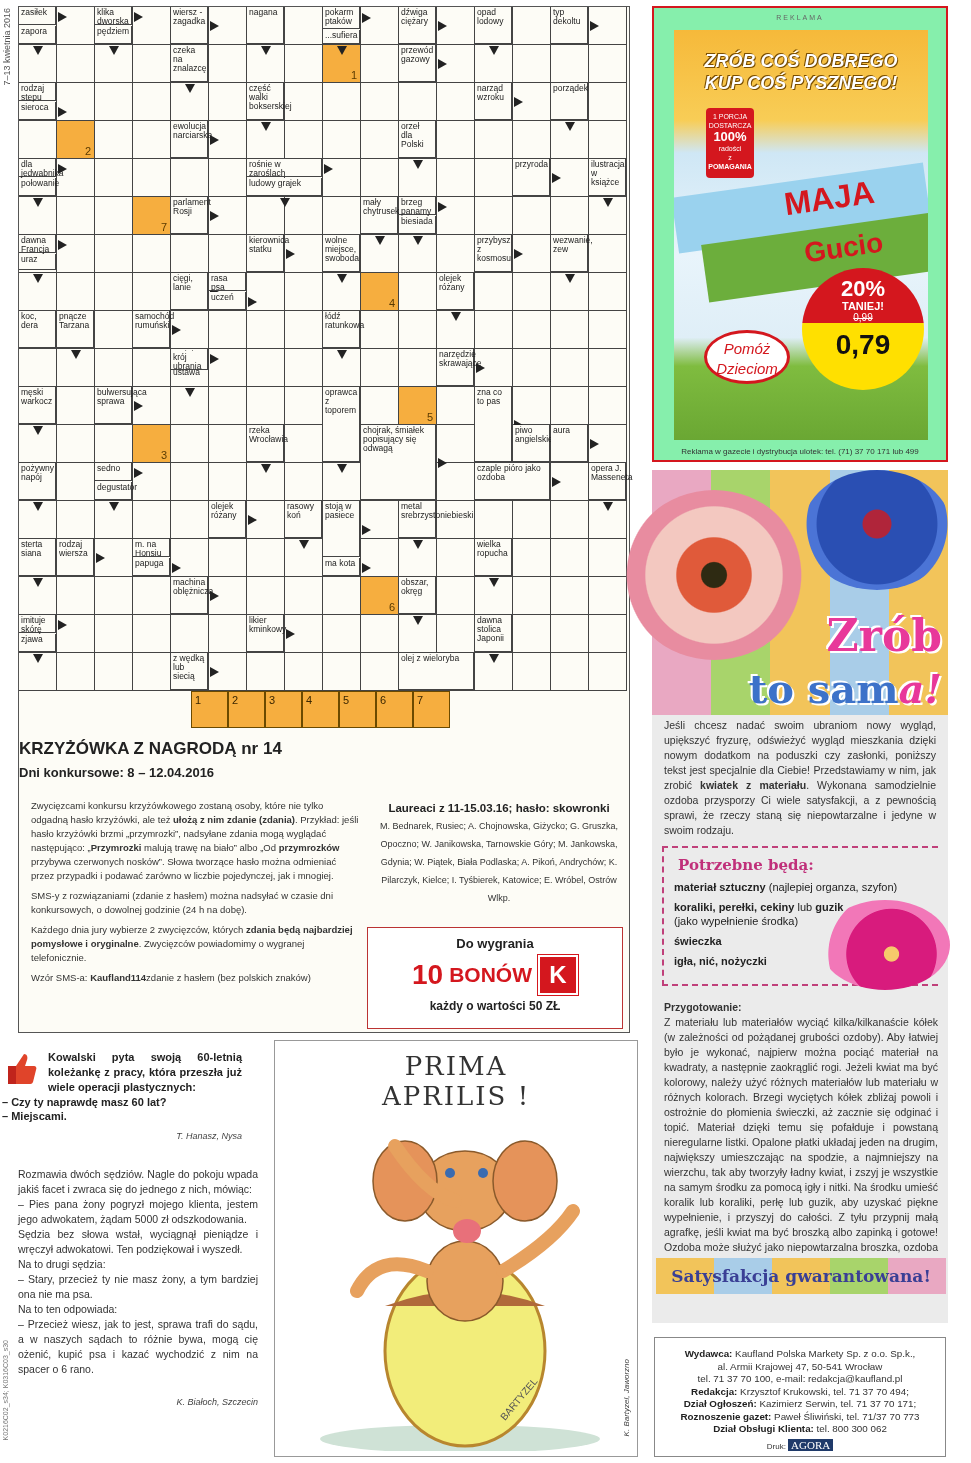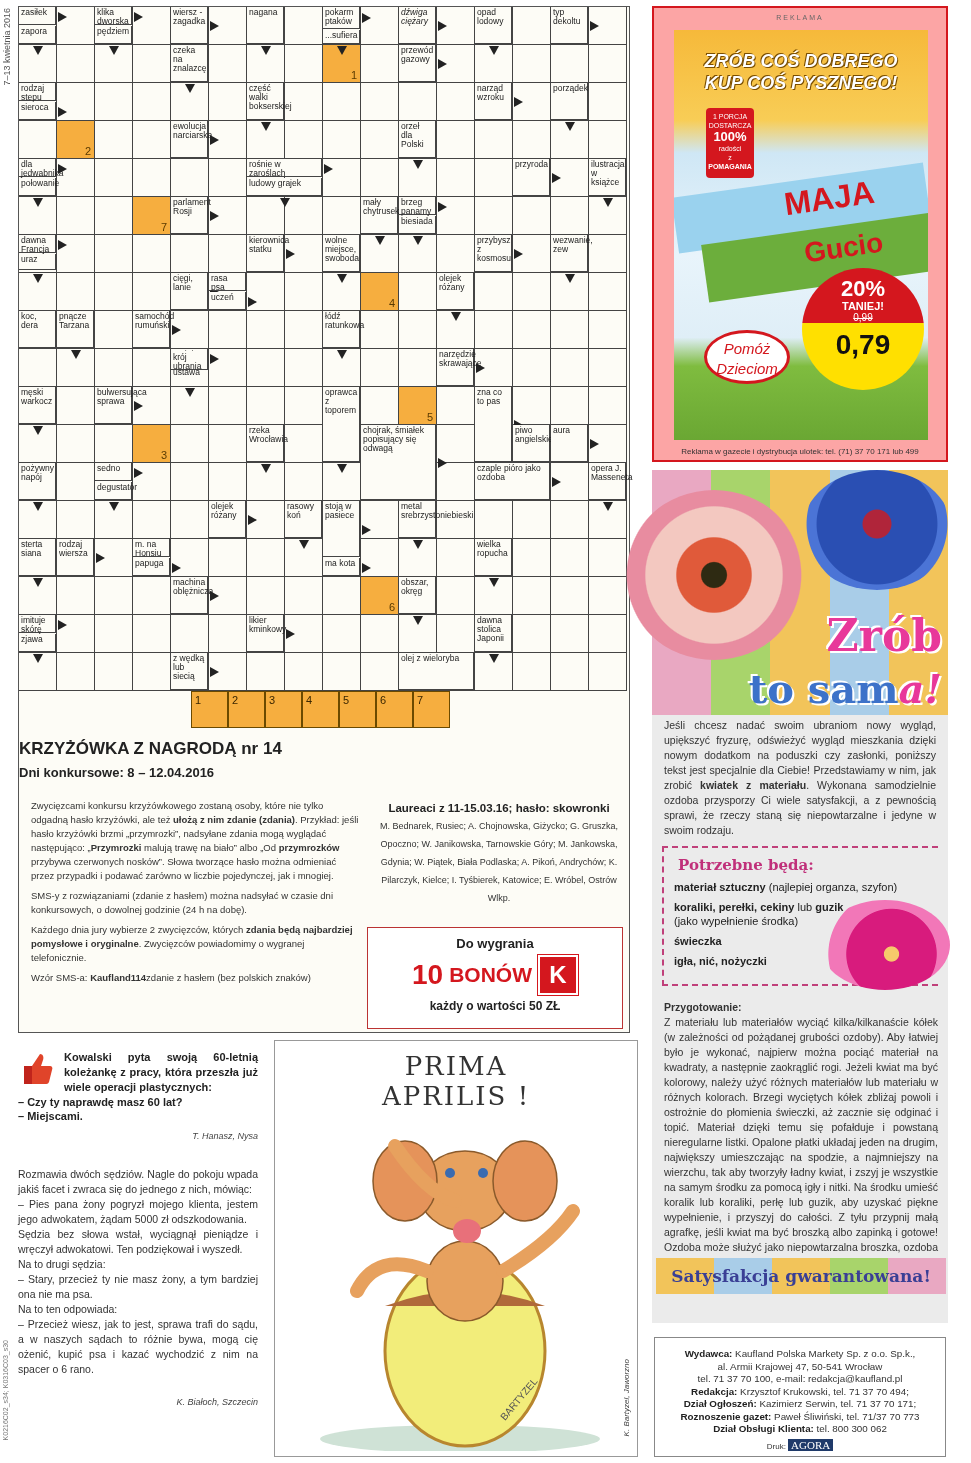--- a/index.html
+++ b/index.html
@@ -22,33 +22,33 @@
   .rules p{margin:0 0 6px 0;}
   .winners{position:absolute;left:360px;top:792px;width:240px;text-align:center;font-size:9px;line-height:18px;color:#333;}
   .winners .h{font-weight:bold;font-size:11.5px;color:#222;}
   .prize{position:absolute;left:348px;top:920px;width:254px;height:100px;border:1px solid #b33;text-align:center;background:#fff;}
   .prize .a{font-weight:bold;font-size:13px;margin-top:8px;}
   .prize .b{color:#d4171e;font-weight:bold;font-size:28px;margin-top:4px;display:flex;justify-content:center;align-items:center;gap:6px;}
   .prize .b .small{font-size:21px;}
   .klogo{width:36px;height:36px;background:#d4171e;color:#fff;font-size:24px;line-height:36px;font-weight:bold;border:2px solid #fff;outline:1px solid #d4171e;}
   .prize .c{font-weight:bold;font-size:12px;margin-top:4px;}
   
-  .joke1{position:absolute;left:18px;top:1050px;width:240px;}
+  .joke1{position:absolute;left:2px;top:1050px;width:240px;}
   .thumb{position:absolute;left:0;top:2px;width:36px;height:34px;}
   .joke1 .intro{margin-left:46px;font-weight:bold;font-size:11px;line-height:15px;text-align:justify;}
   .joke1 .line{font-weight:bold;font-size:11px;line-height:14px;}
   .sig{text-align:right;font-style:italic;font-size:9px;color:#444;margin-top:8px;}
   .joke2{position:absolute;left:18px;top:1167px;width:240px;font-size:10.5px;line-height:15px;color:#333;text-align:justify;}
   .joke2 p{margin:0;}
   
   .cartoon{position:absolute;left:274px;top:1040px;width:362px;height:415px;border:1px solid #999;background:#fff;overflow:hidden;}
   .cartoon .title{position:absolute;top:10px;width:100%;text-align:center;font-family:"DejaVu Serif",serif;font-size:26px;line-height:30px;letter-spacing:2px;color:#333;}
   .credit{position:absolute;right:6px;bottom:20px;writing-mode:vertical-rl;transform:rotate(180deg);font-size:8px;font-style:italic;color:#444;}
   
-  .ad{position:absolute;left:652px;top:6px;width:296px;height:456px;border:2px solid #d4171e;background:#fca5a5;box-sizing:border-box;}
+  .ad{position:absolute;left:652px;top:6px;width:296px;height:456px;border:2px solid #d4171e;background:#86efac;box-sizing:border-box;}
   .ad .lbl{text-align:center;font-size:7px;letter-spacing:2px;color:#666;margin-top:6px;}
   .ad .img{position:absolute;left:20px;top:22px;width:254px;height:410px;background:linear-gradient(#f6b93a 0%,#f8cd56 22%,#cfe7f5 30%,#e8f4fb 55%,#dfeef7 75%,#7fbc3f 82%,#6aa733 100%);overflow:hidden;}
   .ad .head{position:absolute;top:20px;width:100%;text-align:center;font-weight:bold;font-style:italic;font-size:18px;line-height:22px;color:#fff;text-shadow:1px 1px 0 #7a4e00,-1px -1px 0 #7a4e00;}
   .ad .porcja{position:absolute;left:32px;top:78px;width:48px;height:70px;background:#d4171e;color:#fff;font-size:7px;text-align:center;border-radius:4px;padding-top:4px;box-sizing:border-box;line-height:9px;}
   .ad .bar1{position:absolute;left:0;top:150px;width:254px;height:56px;background:#9ad2ee;transform:rotate(-8deg);}
   .ad .bar2{position:absolute;left:30px;top:198px;width:240px;height:58px;background:#6cae3c;transform:rotate(-8deg);}
   .ad .maja{position:absolute;left:110px;top:150px;font-size:32px;font-weight:bold;color:#d4171e;transform:rotate(-8deg);}
   .ad .gucio{position:absolute;left:130px;top:202px;font-size:28px;font-weight:bold;color:#d4171e;transform:rotate(-8deg);}
   .ad .badge{position:absolute;left:128px;top:238px;width:122px;height:122px;border-radius:50%;background:linear-gradient(#d4171e 0 45%,#ffe000 45% 100%);text-align:center;}
   .ad .badge .p{color:#fff;font-weight:bold;font-size:22px;margin-top:10px;line-height:22px;}
@@ -401,21 +401,21 @@
       <div class="clue" style="left: 76px; top: 19px; width: 37px; height: 18px; border-bottom: 1px solid rgb(68, 68, 68); border-right: 1px solid rgb(68, 68, 68);">pędziem</div>
       <div class="arr-d" style="left: 90px; top: 39px;"></div>
       <div class="clue" style="left: 152px; top: 0px; width: 37px; height: 37px; border-bottom: 1px solid rgb(68, 68, 68); border-right: 1px solid rgb(68, 68, 68);">wiersz - zagadka</div>
       <div class="arr-r" style="left: 191px; top: 14px;"></div>
       <div class="clue" style="left: 228px; top: 0px; width: 37px; height: 37px; border-bottom: 1px solid rgb(68, 68, 68); border-right: 1px solid rgb(68, 68, 68);">nagana</div>
       <div class="arr-d" style="left: 242px; top: 39px;"></div>
       <div class="clue" style="left: 304px; top: 0px; width: 37px; height: 21.8px; border-bottom: 1px solid rgb(68, 68, 68); border-right: 1px solid rgb(68, 68, 68);">pokarm ptaków</div>
       <div class="arr-r" style="left: 343px; top: 6.4px;"></div>
       <div class="clue" style="left: 304px; top: 22.8px; width: 37px; height: 14.2px; border-bottom: 1px solid rgb(68, 68, 68); border-right: 1px solid rgb(68, 68, 68);">...sufiera</div>
       <div class="arr-d" style="left: 318px; top: 39px;"></div>
-      <div class="clue" style="left: 380px; top: 0px; width: 37px; height: 37px; border-bottom: 1px solid rgb(68, 68, 68); border-right: 1px solid rgb(68, 68, 68); font-style: italic;">dźwiga ciężary</div>
+      <div class="clue" style="left: 380px; top: 0px; width: 37px; height: 37px; border-bottom: 1px solid rgb(68, 68, 68); border-right: 1px solid rgb(68, 68, 68);">dźwiga ciężary</div>
       <div class="arr-r" style="left: 419px; top: 14px;"></div>
       <div class="clue" style="left: 456px; top: 0px; width: 37px; height: 37px; border-bottom: 1px solid rgb(68, 68, 68); border-right: 1px solid rgb(68, 68, 68);">opad lodowy</div>
       <div class="arr-d" style="left: 470px; top: 39px;"></div>
       <div class="clue" style="left: 532px; top: 0px; width: 37px; height: 37px; border-bottom: 1px solid rgb(68, 68, 68); border-right: 1px solid rgb(68, 68, 68);">typ dekoltu</div>
       <div class="arr-r" style="left: 571px; top: 14px;"></div>
       <div class="clue" style="left: 152px; top: 38px; width: 37px; height: 37px; border-bottom: 1px solid rgb(68, 68, 68); border-right: 1px solid rgb(68, 68, 68);">czeka na znalazcę</div>
       <div class="arr-d" style="left: 166px; top: 77px;"></div>
       <div class="clue" style="left: 380px; top: 38px; width: 37px; height: 37px; border-bottom: 1px solid rgb(68, 68, 68); border-right: 1px solid rgb(68, 68, 68);">przewód gazowy</div>
       <div class="arr-r" style="left: 419px; top: 52px;"></div>
       <div class="clue" style="left: 0px; top: 76px; width: 37px; height: 18px; border-bottom: 1px solid rgb(68, 68, 68); border-right: 1px solid rgb(68, 68, 68);">rodzaj stepu</div>

